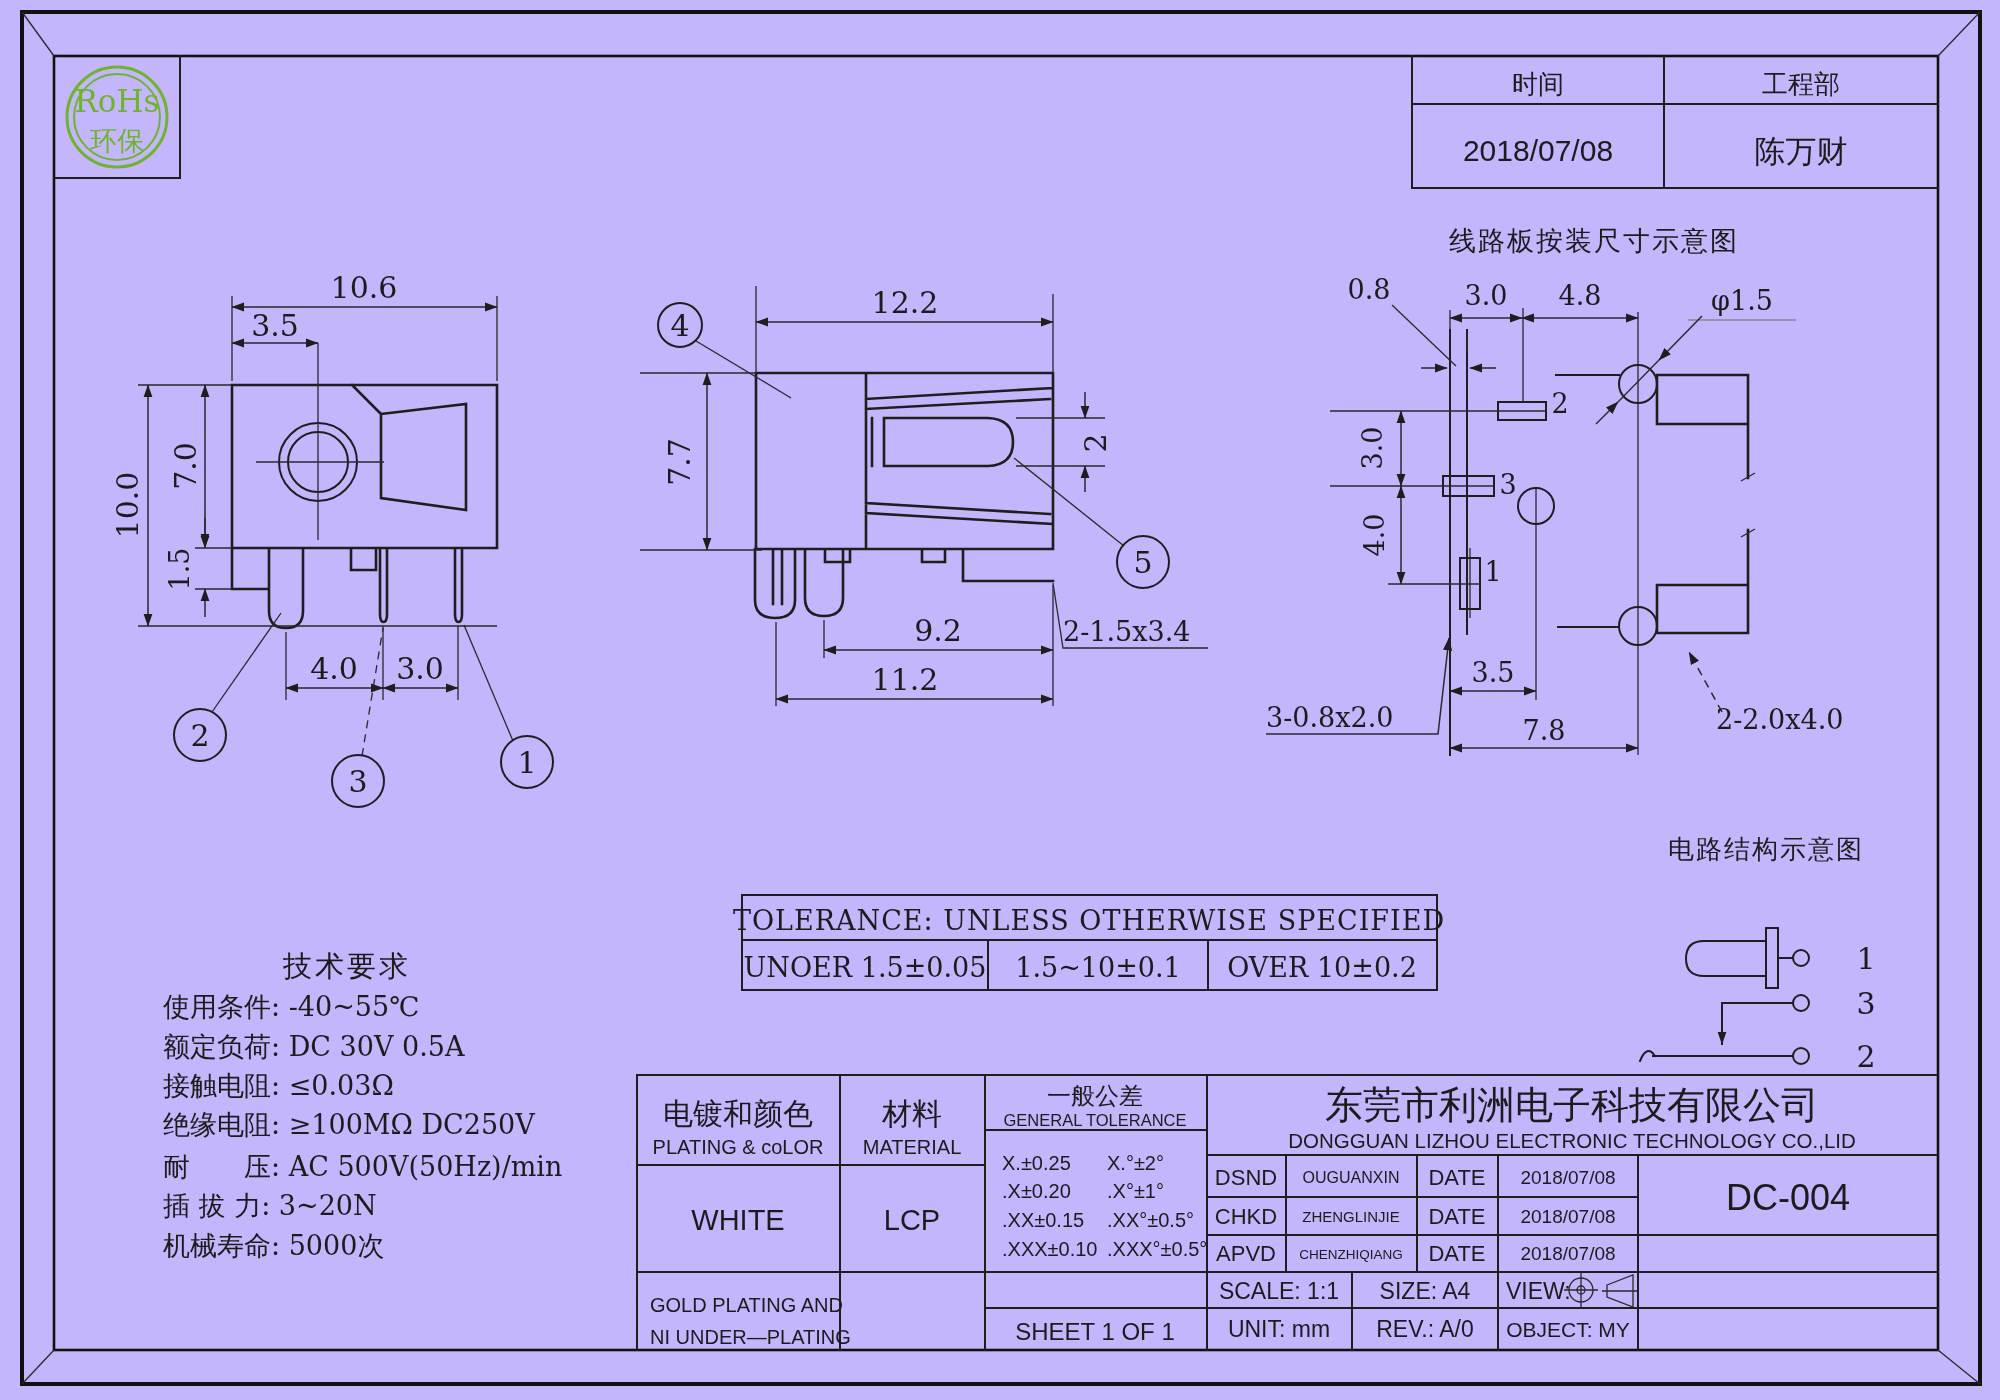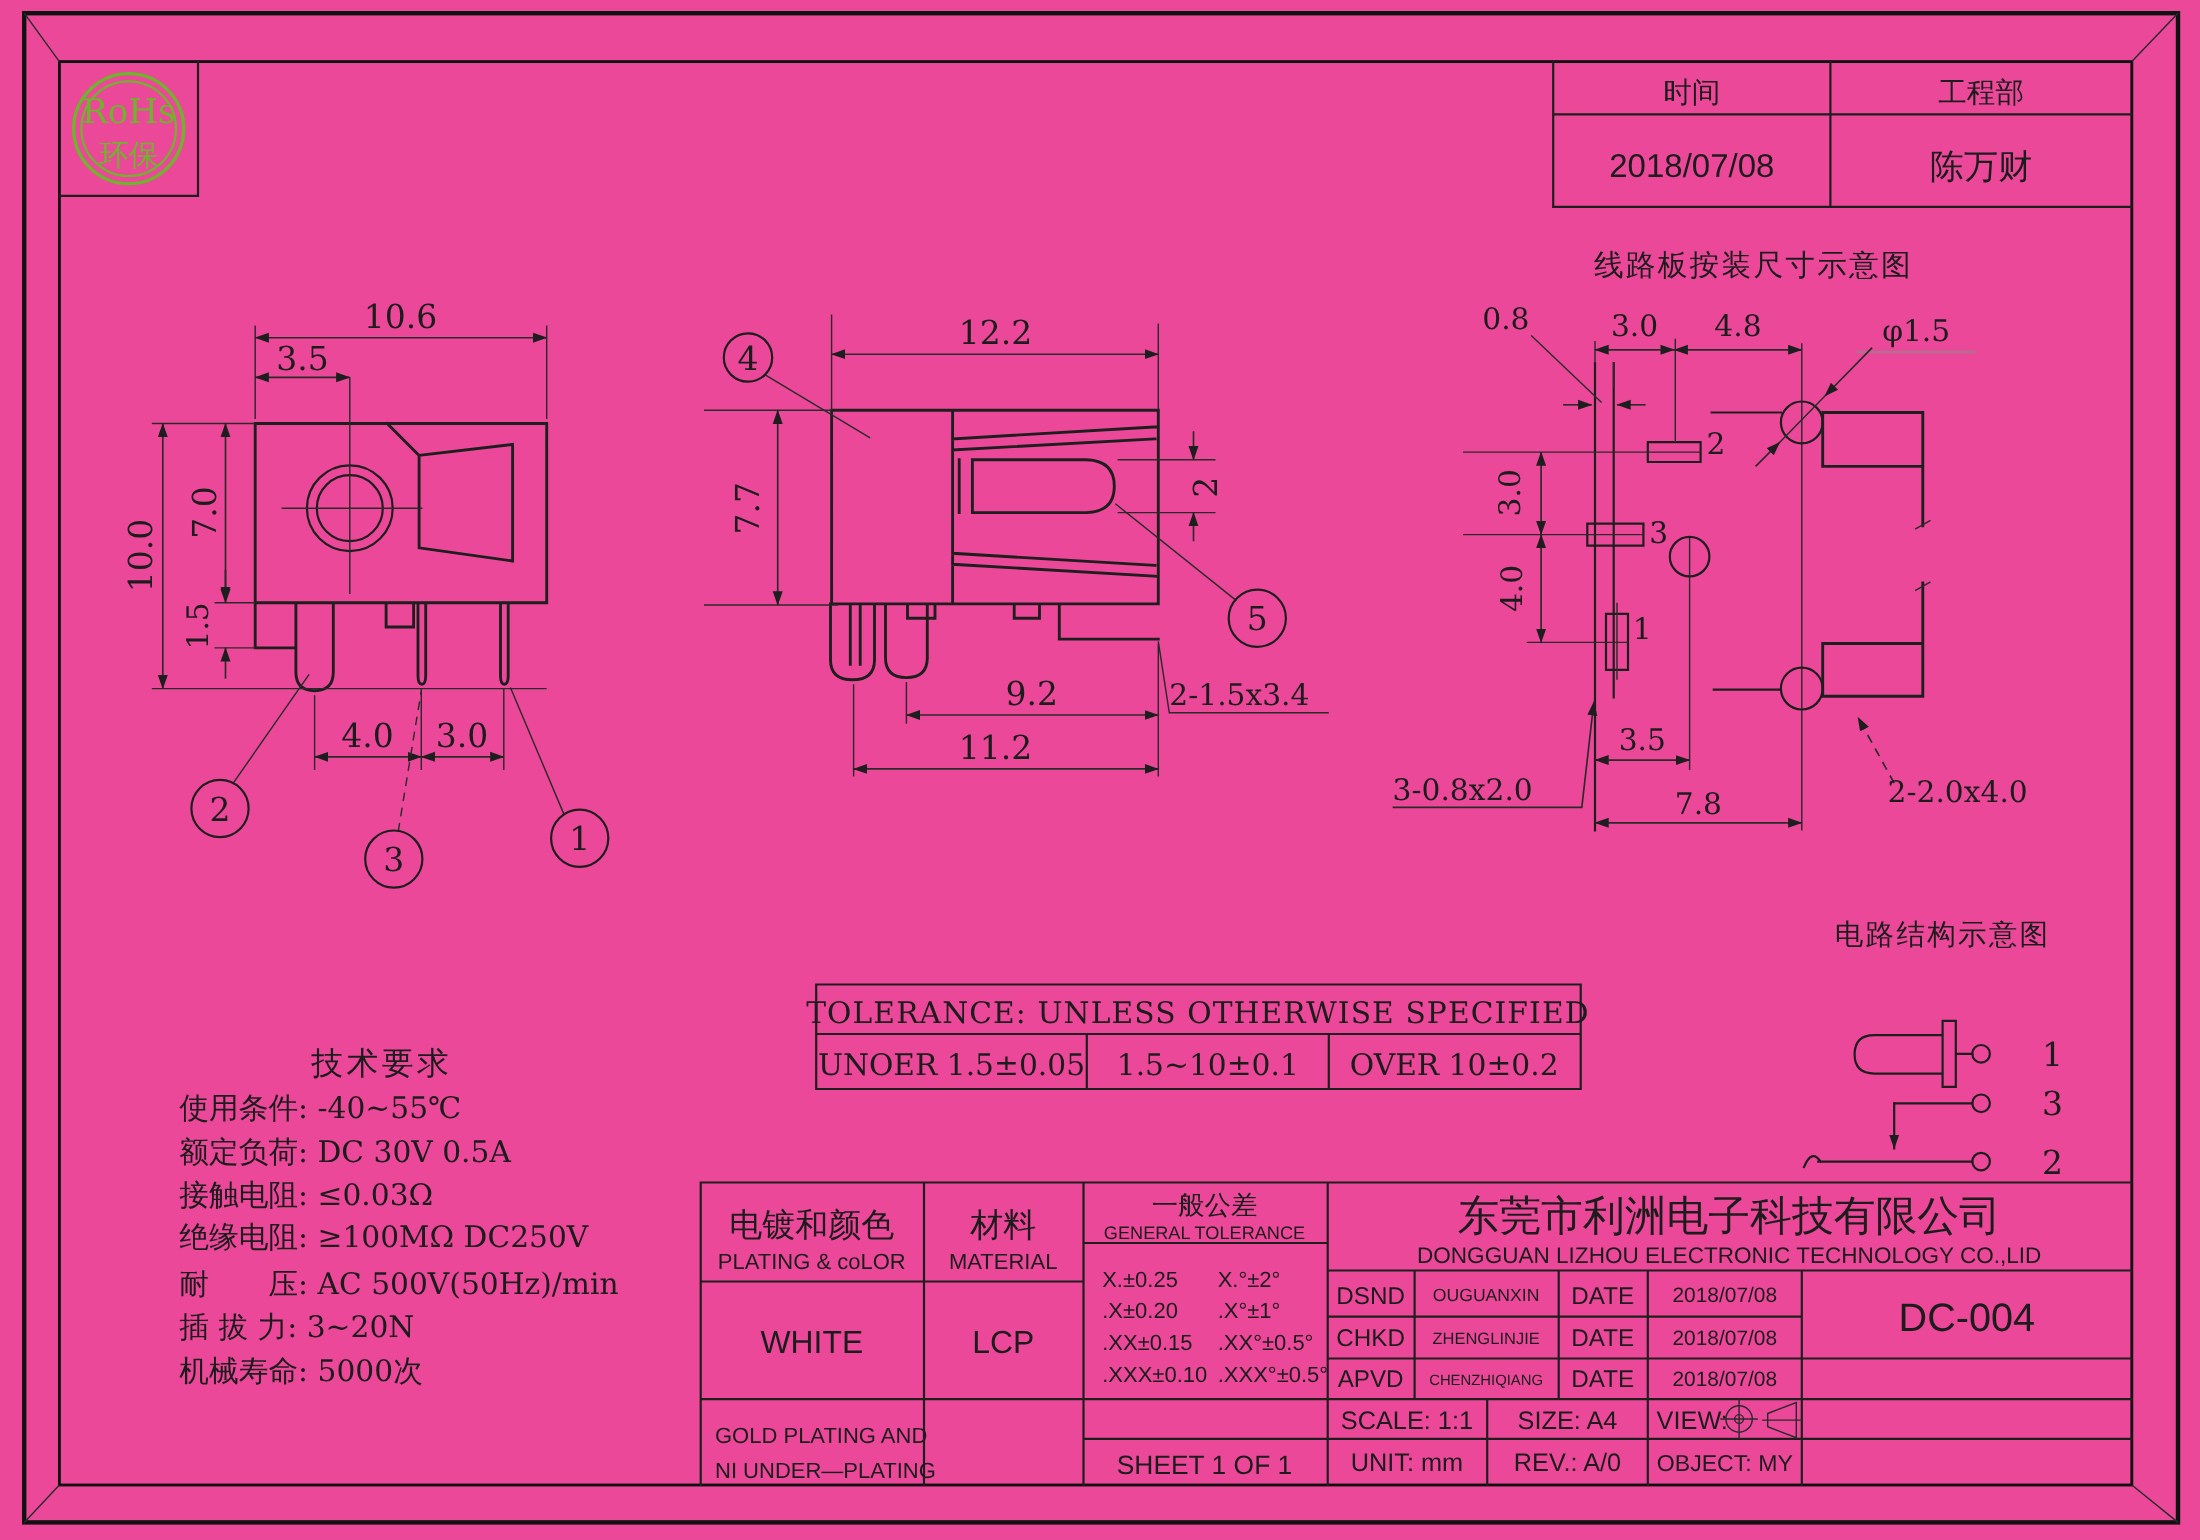--- a/index.html
+++ b/index.html
@@ -1,16 +1,16 @@
 <!DOCTYPE html>
 <html><head>
 <meta charset="utf-8">
 <style>
   html,body{margin:0;padding:0;background:#e8e8e8;}
-  #sheet{width:2000px;height:1400px;background:#ec4899;position:relative;margin:0 auto;}
+  #sheet{width:2000px;height:1400px;background:#c4b5fd;position:relative;margin:0 auto;}
   svg{display:block;}
   
   .ol{stroke:#1e1e1e;stroke-width:2.6;fill:none;stroke-linecap:square;stroke-linejoin:miter;}
   .ml{stroke:#1e1e1e;stroke-width:2;fill:none;stroke-linecap:square;}
   .xl{stroke:#2a2a2a;stroke-width:1.3;fill:none;stroke-linecap:butt;}
   .dl{stroke:#2a2a2a;stroke-width:1.5;fill:none;}
   .dsh{stroke-dasharray:8 6;}
   .gray{stroke:#8a8a8a;}
   .frame{stroke:#111;fill:none;}
   

